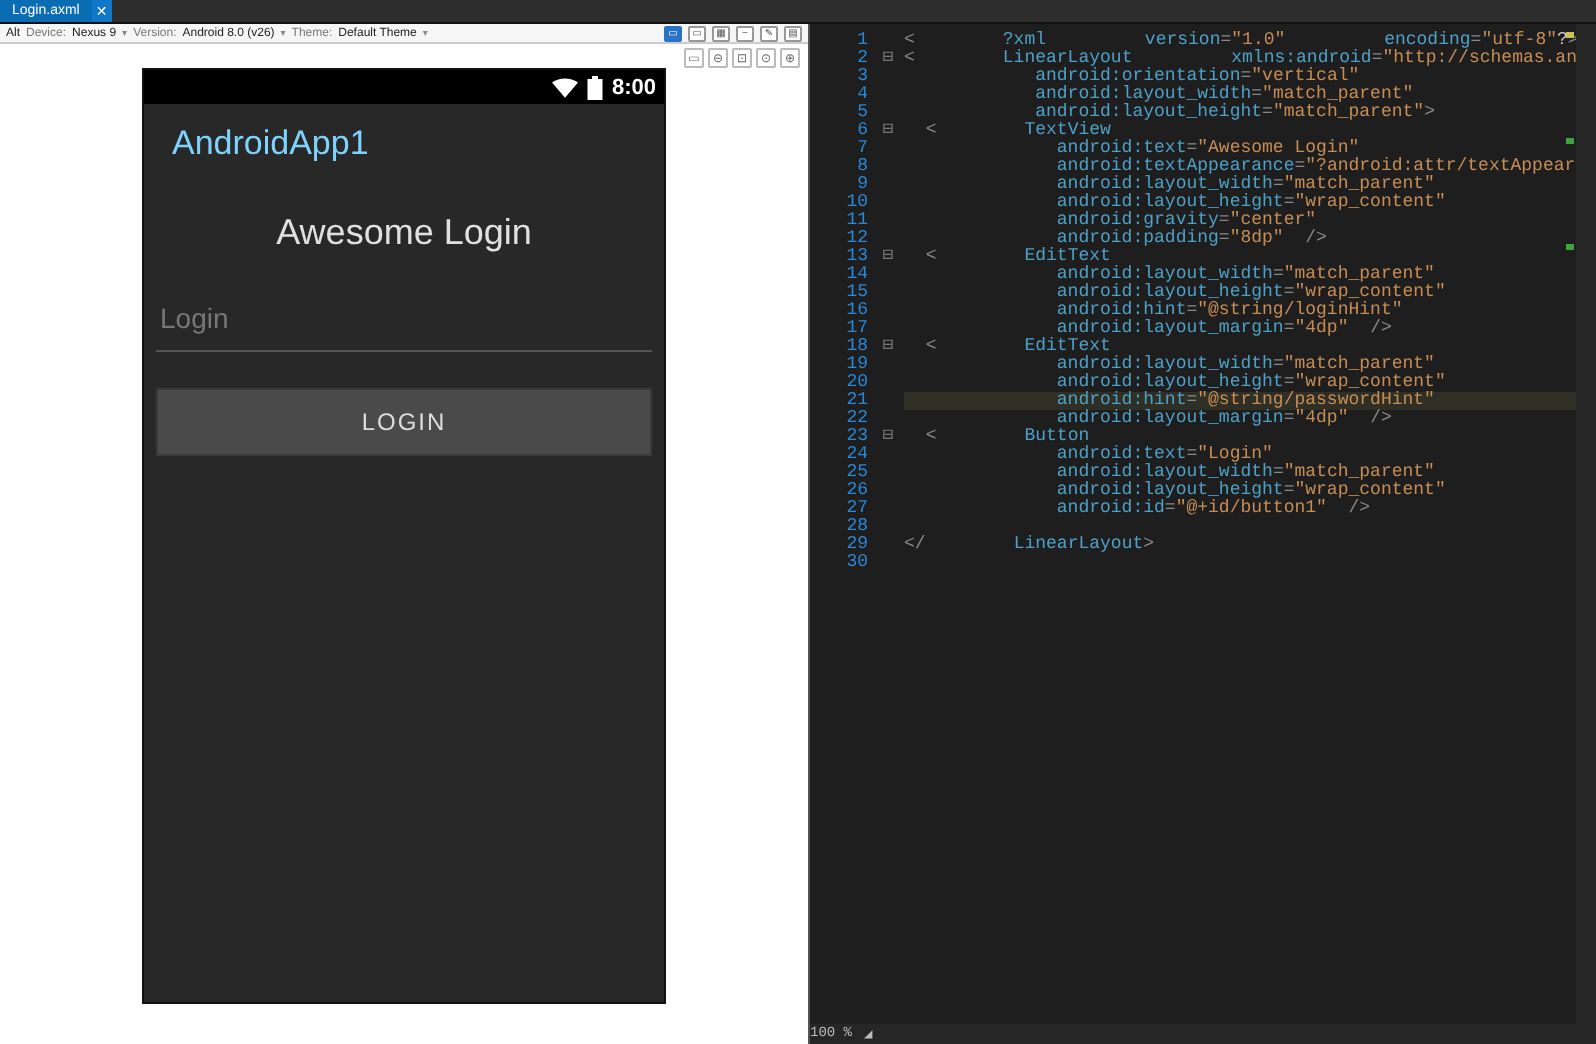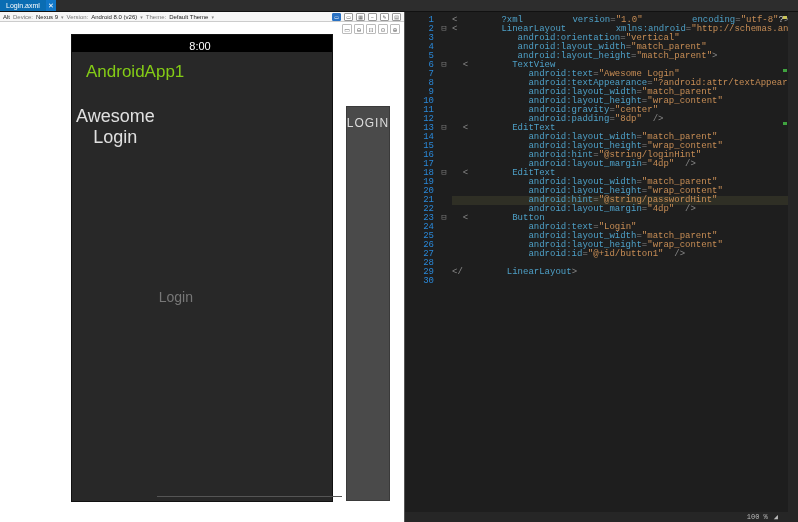--- a/index.html
+++ b/index.html
@@ -16,33 +16,33 @@
   .devbar .lbl { color:#777;}
   .devbar .val { color:#222;}
   .devbar .chev { font-size:5px; color:#888;}
   .devbar .spacer{flex:1;}
   .devbar .ico{ width:9px; height:8px; border:1px solid #999; border-radius:1px; font-size:5px; display:flex; align-items:center; justify-content:center; color:#555; background:#fff;}
   .devbar .ico.active{ background:#2a72c4; border-color:#2a72c4; color:#fff;}
   .designer-surface { flex:1; background:#fff; position:relative; display:flex; align-items:flex-start; justify-content:center; padding-top:12px;}
   .zoomtools { position:absolute; top:2px; right:4px; display:flex; gap:2px;}
   .zoomtools .zi{ width:10px; height:10px; border:1px solid #bbb; background:#fff; border-radius:1px; font-size:6px; color:#666; display:flex; align-items:center; justify-content:center;}
   .phone { width:262px; height:468px; background:#282828; border:1px solid #111; display:flex; flex-direction:column;}
-  .statusbar{ height:17px; background:#000; display:flex; justify-content:flex-end; align-items:center; gap:4px; color:#fff; font-size:11px; padding:0 4px 0 0; font-weight:400;flex-direction:column;}
+  .statusbar{ height:17px; background:#000; display:flex; justify-content:flex-end; align-items:center; gap:4px; color:#fff; font-size:11px; padding:0 4px 0 0; font-weight:700;}
   .statusbar svg{ fill:#fff;}
-  .appbar { height:40px; display:flex; align-items:center; color:#84cc16; font-size:17px; padding-left:14px; background:#282828;}
-  .appcontent{ flex:1; display:flex; flex-direction:row; padding:0 4px;}
+  .appbar { height:40px; display:flex; align-items:center; color:#7dd3fc; font-size:17px; padding-left:14px; background:#282828;}
+  .appcontent{ flex:1; display:flex; flex-direction:column; padding:0 4px;}
   .title { color:#e0e0e0; text-align:center; font-size:18px; padding:14px 0 10px 0;}
   .edittext{ margin:4px 2px; border:none; border-bottom:1px solid #555; color:#777; font-size:14px; padding:10px 2px 8px 2px; background:transparent;}
   .edittext::placeholder{color:#777;}
   .loginbtn{ margin:14px 2px 0 2px; background:#4a4a4a; color:#ddd; text-align:center; padding:9px 0; font-size:12px; letter-spacing:1px; border:1px solid #3a3a3a;}
   
   .editor { flex:1; background:#1e1e1e; display:flex; font-family: Consolas, "Courier New", monospace; font-size:9px; min-width:0; position:relative;}
   .minimap{ position:absolute; right:1px; top:1px; width:5px; height:70px; background:linear-gradient(#9ac 0 60%, transparent 60%); opacity:0.4;}
   .scrollv{ position:absolute; right:0; top:0; bottom:10px; width:10px; background:#262626;}
-  .scrollh{ position:absolute; left:0; right:0; bottom:0; height:10px; background:#262626; display:flex; align-items:center; justify-content:flex-end; color:#bbb; font-size:7px; padding-right:20px; gap:6px;}
+  .scrollh{ position:absolute; left:0; right:0; bottom:0; height:10px; background:#262626; display:flex; align-items:center; justify-content:flex-start; color:#bbb; font-size:7px; padding-right:20px; gap:6px;}
   .gutter { width:35px; text-align:right; padding:4px 6px 0 0; color:#2a88d8; line-height:9px; background:#1e1e1e;}
   .fold  { width:8px; padding-top:4px; color:#777; line-height:9px; text-align:center;}
   .code  { flex:1; padding:4px 0 0 4px; line-height:9px; white-space:pre; color:#ccc; overflow:hidden;}
   .k-el  { color:#4ea0c7;margin-left:44px;}           
   .k-val { color:#c78d55;}
   .k-pnc { color:#888;}
   .hl    { background:#2f2f25; display:inline-block; width:100%;}
   .markercol{ position:absolute; right:11px; top:4px; width:4px;}
   .marker{ width:4px; height:3px; margin-bottom:50px; }
   .m-yellow{ background:#c8c257;}

